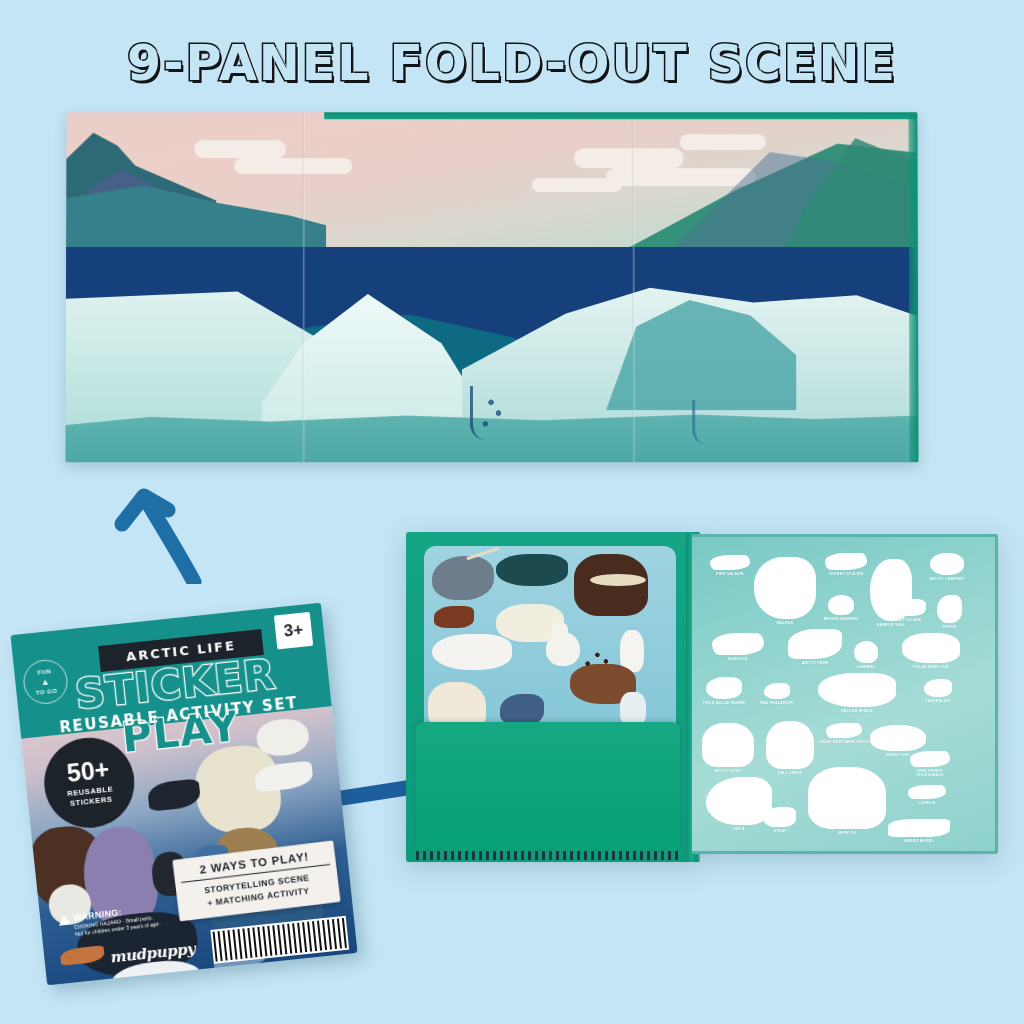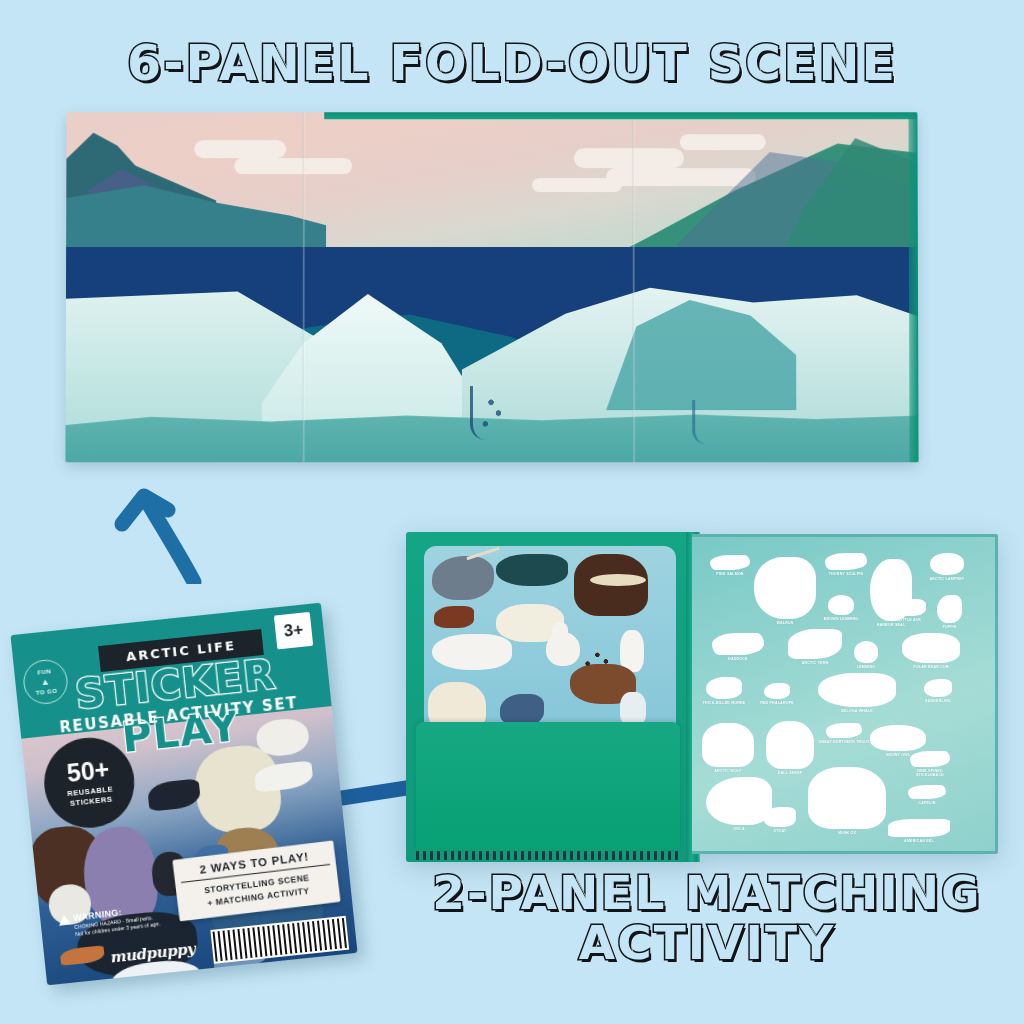--- a/index.html
+++ b/index.html
@@ -199,21 +199,21 @@
   }
 
   
   .arrow { position:absolute; }
 </style>
 </head>
 <body>
 
 <div class="stage">
 
-  <div class="headline" id="headline-top">6-PANEL FOLD-OUT SCENE</div>
+  <div class="headline" id="headline-top">9-PANEL FOLD-OUT SCENE</div>
 
   <div id="foldout">
     <div class="sky"></div>
 
     <div class="cloud" style="left:128px;top:28px;width:92px;height:18px;"></div>
     <div class="cloud" style="left:168px;top:46px;width:118px;height:16px;"></div>
     <div class="cloud" style="left:508px;top:36px;width:110px;height:20px;"></div>
     <div class="cloud" style="left:540px;top:56px;width:150px;height:18px;"></div>
     <div class="cloud" style="left:614px;top:22px;width:86px;height:16px;"></div>
     <div class="cloud" style="left:466px;top:66px;width:90px;height:14px;"></div>
@@ -428,18 +428,14 @@
           <div class="sil" style="left: 116px; top: 230px; width: 78px; height: 62px; border-radius: 40% 42% 28% 30%;"></div>
           <div class="sillabel" style="left: 106px; top: 294px; width: 98px;">MUSK OX</div>
           <div class="sil" style="left: 216px; top: 248px; width: 38px; height: 14px; border-radius: 48% 14% / 50%;"></div>
           <div class="sillabel" style="left: 206px; top: 264px; width: 58px;">CAPELIN</div>
           <div class="sil" style="left: 196px; top: 282px; width: 62px; height: 18px; border-radius: 40% 12%;"></div>
           <div class="sillabel" style="left: 186px; top: 302px; width: 82px;">AMERICAN EEL</div>
         </div>
     </div>
   </div>
 
-  <div class="headline" id="headline-bottom">
-    <div>2-PANEL MATCHING</div>
-    <div>ACTIVITY</div>
-  </div>
 
 </div>
 
 </body></html>

